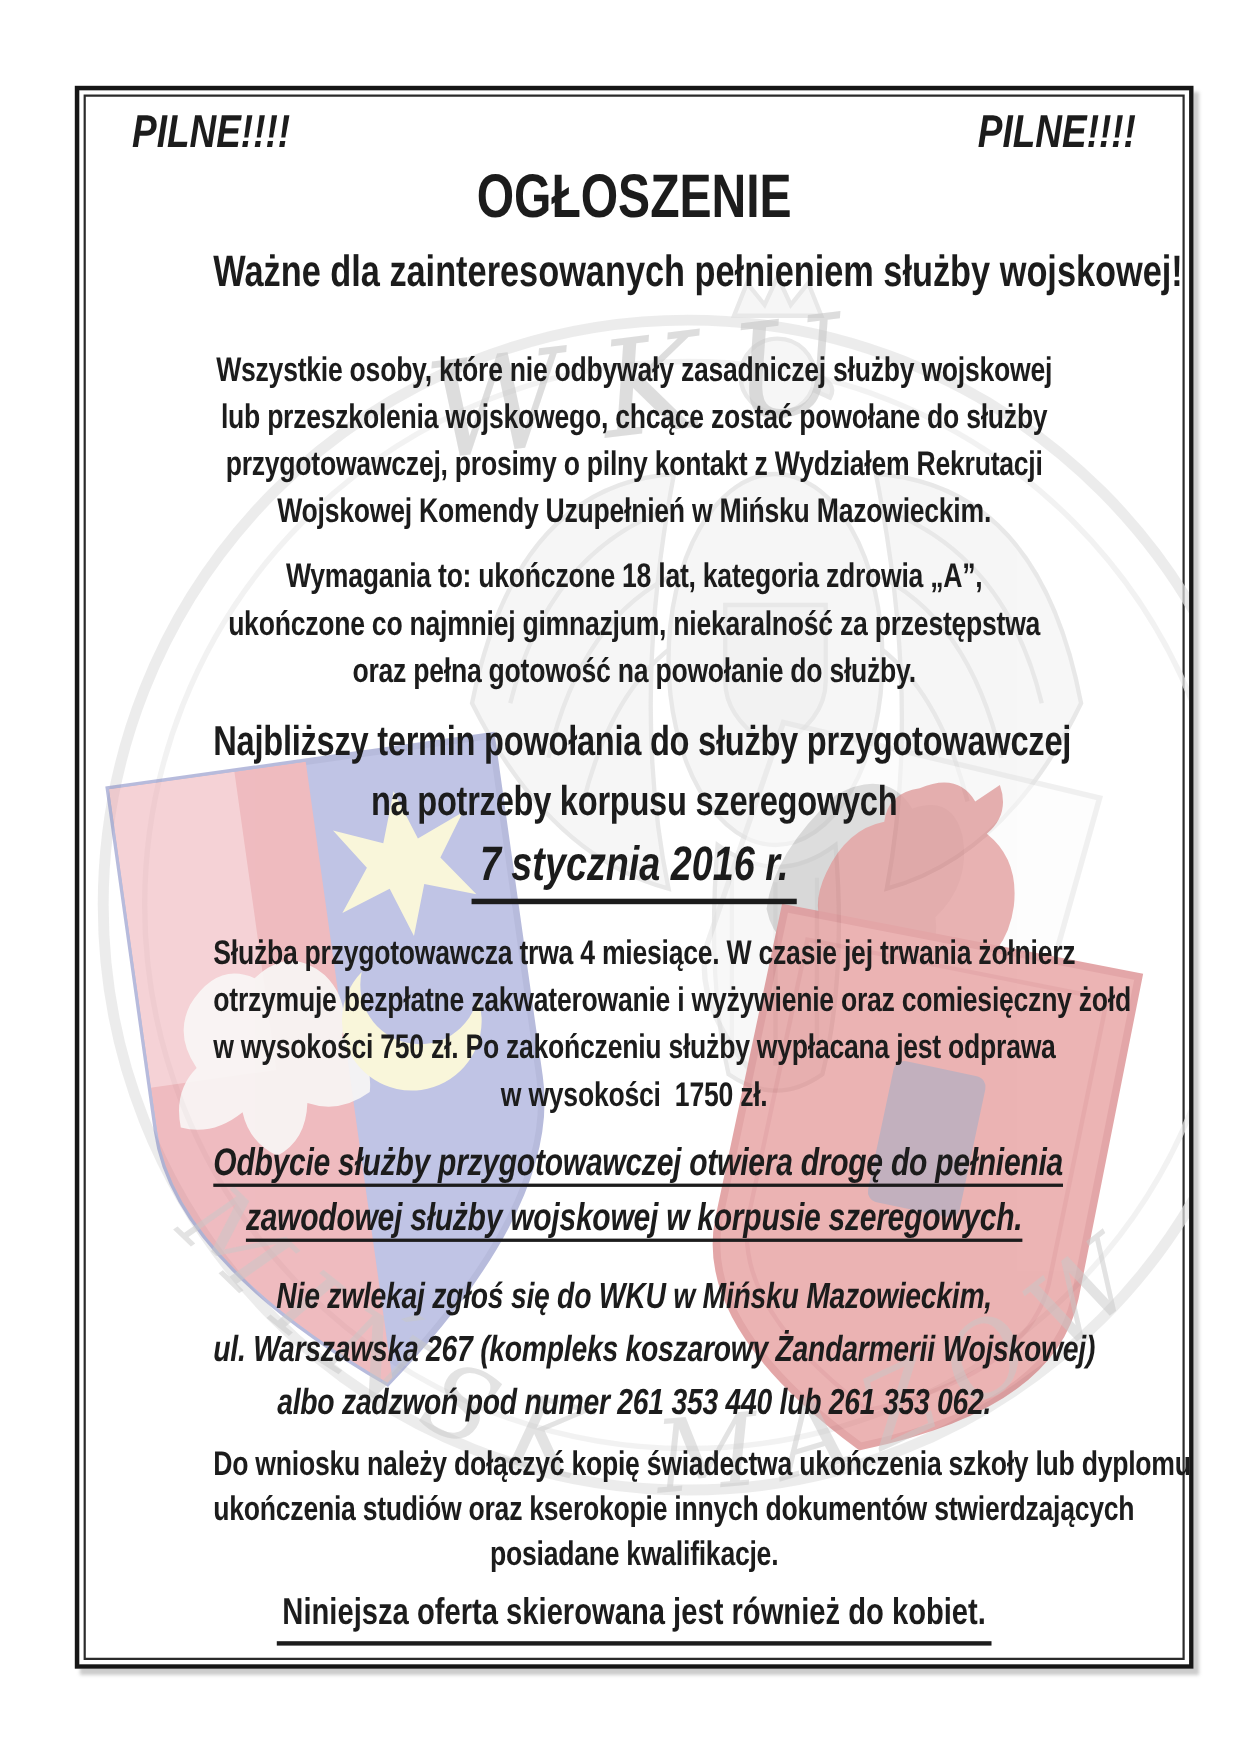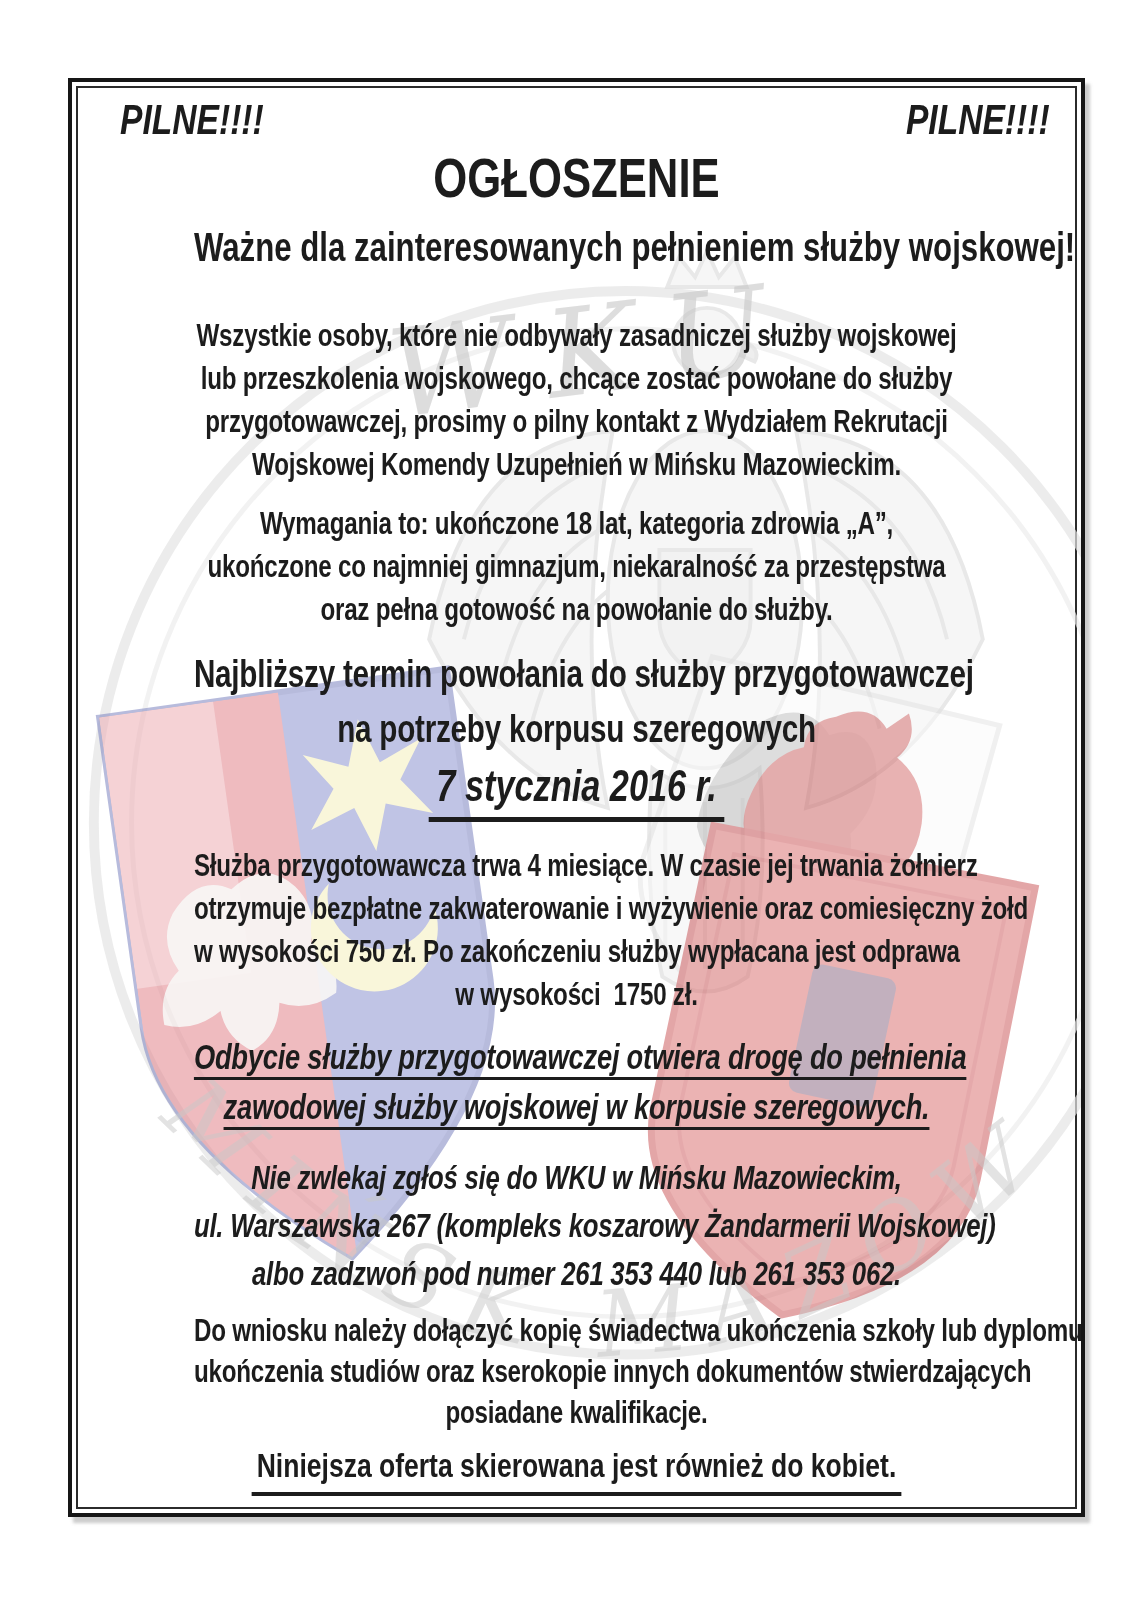--- a/index.html
+++ b/index.html
@@ -11,21 +11,21 @@
     position:absolute; left:68px; top:78px; width:1009px; height:1431px;
     border:4px solid #161616; background:#ffffff; overflow:hidden;
     box-shadow: inset 0 0 0 4px #ffffff, inset 0 0 0 6px #2b2b2b,
                 5px 6px 3px rgba(110,110,110,0.35);
   }
   .wm { position:absolute; inset:0; width:100%; height:100%; pointer-events:none; }
   .content { position:relative; padding:0 14px; text-align:center; font-weight:bold; }
   .squeeze { transform:scaleX(0.78); transform-origin:50% 0; }
   .ln { display:block; white-space:pre; letter-spacing:-0.3px; }
 
-  .urgent { display:flex; justify-content:space-between; margin:14px 17px 0 34px;
+  .urgent { display:flex; justify-content:space-between; margin:14px 34px 0 34px;
             font-size:42px; font-style:italic; }
   .pilne-l { transform:scaleX(0.8); transform-origin:0 0; white-space:pre; }
   .pilne-r { transform:scaleX(0.8); transform-origin:100% 0; white-space:pre; }
 
   .title    { margin-top:2px;  font-size:56px; line-height:64px; }
   .subtitle { margin-top:14px; font-size:40px; line-height:46px; white-space:pre; }
 
   .para { margin:0; }
   .p-intro   { margin-top:44px; font-size:31px; line-height:43px; }
   .p-req     { margin-top:16px; font-size:31px; line-height:43px; }

